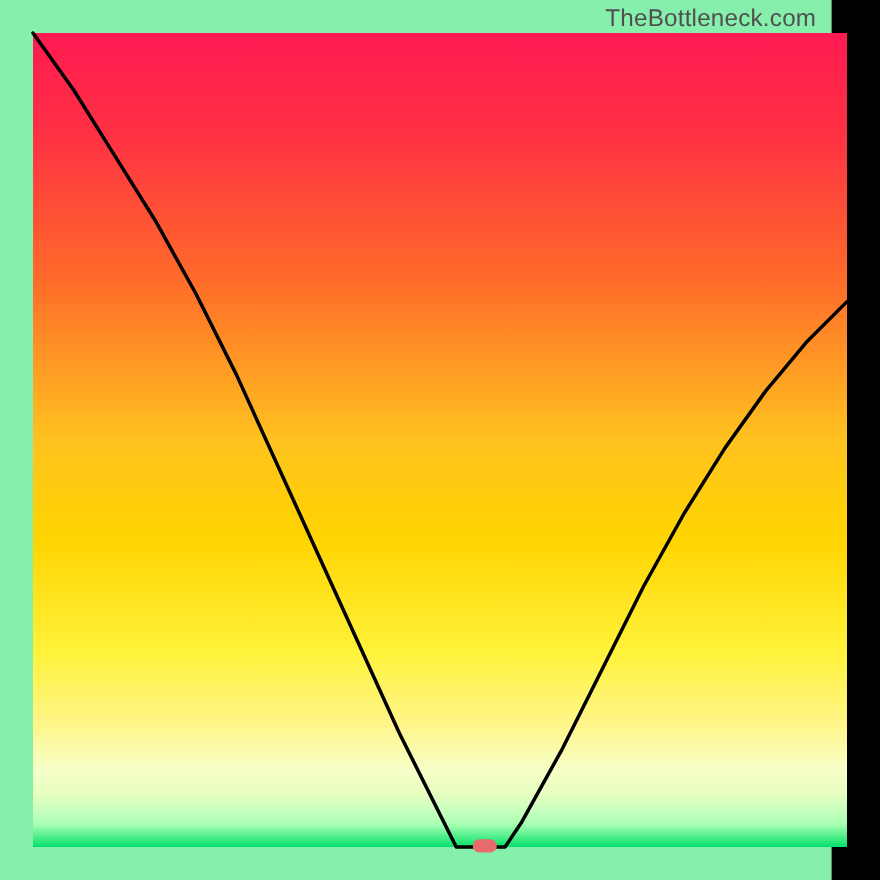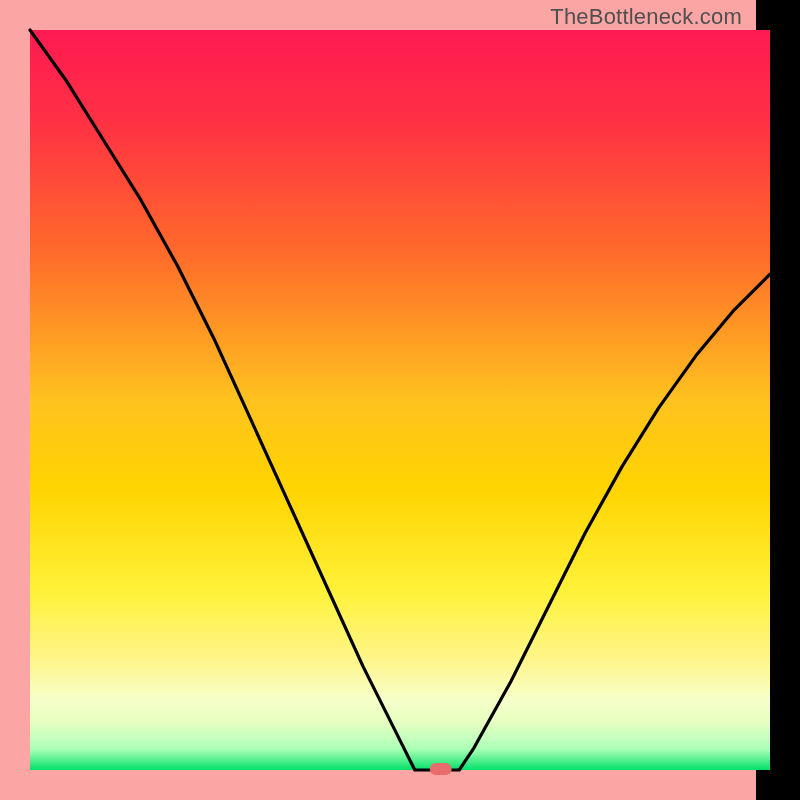--- a/index.html
+++ b/index.html
@@ -8,21 +8,21 @@
     width: 800px;
     height: 800px;
     background: #000;
     overflow: hidden;
     font-family: Arial, Helvetica, sans-serif;
   }
   .frame {
     position: relative;
     width: 756px;
     height: 800px;
-    background: #fca5a5;
+    background: #86efac;
   }
   .watermark {
     position: absolute;
     top: 4px;
     right: 14px;
     color: #4f4f4f;
     font-size: 22px;
     font-weight: 500;
     letter-spacing: 0.2px;
     z-index: 10;

